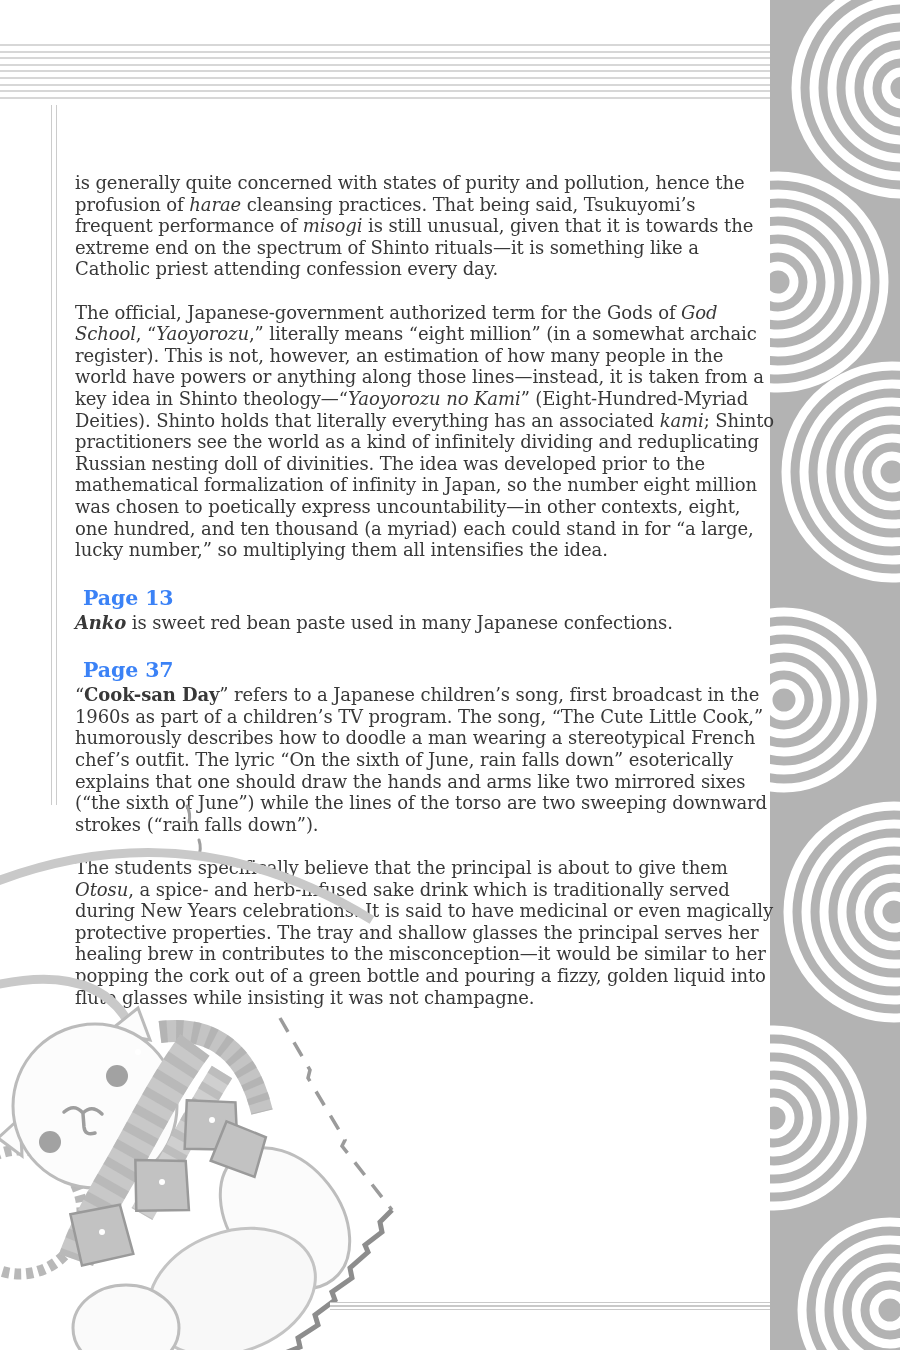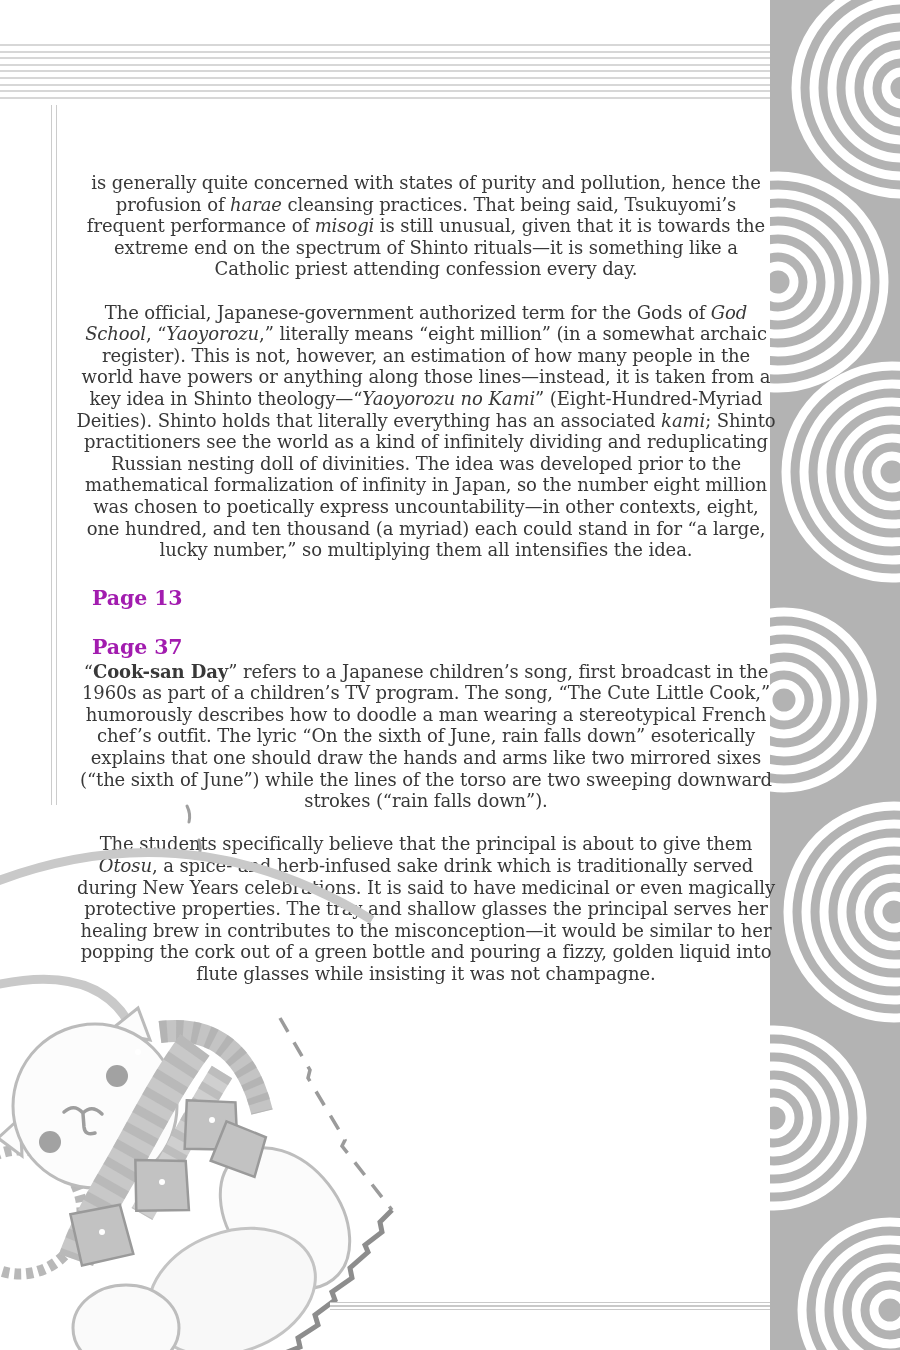--- a/index.html
+++ b/index.html
@@ -43,25 +43,25 @@
   
   .content {
     position: absolute;
     left: 75px; top: 172px;
     width: 702px;
     color: #383838;
     font-size: 18px;
     line-height: 21.6px;
     letter-spacing: -0.1px;
   }
-  .content p { margin: 0 0 21.6px 0; text-align: center; }
+  .content p { margin: 0 0 21.6px 0; }
   .content h2 {
     font-size: 20.5px;
-    color: #a21caf;
-    margin: 25px 0 2px 17px;
+    color: #3b82f6;
+    margin: 25px 0 2px 8px;
     line-height: 24px;
   }
   .content h2:first-child { margin-top: 0; }
   .mascot-art {
     position: absolute;
     left: -10px; top: 820px;
     width: 450px; height: 530px;
   }
   .doodle-dashes {
     position: absolute;
@@ -136,20 +136,21 @@
           <circle cx="120" cy="1310" r="88"></circle>
         </g>
       </g>
     </svg>
   </div>
 
   <div class="content">
     <p><span>is generally quite concerned with states of purity and pollution, hence the profusion of </span><span style="font-style: italic;">harae</span><span> cleansing practices. That being said, Tsukuyomi’s frequent performance of </span><span style="font-style: italic;">misogi</span><span> is still unusual, given that it is towards the extreme end on the spectrum of Shinto rituals—it is something like a Catholic priest attending confession every day.</span></p>
     <p><span>The official, Japanese-government authorized term for the Gods of </span><span style="font-style: italic;">God School</span><span>, “</span><span style="font-style: italic;">Yaoyorozu</span><span>,” literally means “eight million” (in a somewhat archaic register). This is not, however, an estimation of how many people in the world have powers or anything along those lines—instead, it is taken from a key idea in Shinto theology—“</span><span style="font-style: italic;">Yaoyorozu no Kami</span><span>” (Eight-Hundred-Myriad Deities). Shinto holds that literally everything has an associated </span><span style="font-style: italic;">kami</span><span>; Shinto practitioners see the world as a kind of infinitely dividing and reduplicating Russian nesting doll of divinities. The idea was developed prior to the mathematical formalization of infinity in Japan, so the number eight million was chosen to poetically express uncountability—in other contexts, eight, one hundred, and ten thousand (a myriad) each could stand in for “a large, lucky number,” so multiplying them all intensifies the idea.</span></p>
     <h2>Page 13</h2>
+    <p><span style="font-style: italic; font-weight: bold;">Anko</span><span> is sweet red bean paste used in many Japanese confections.</span></p>
     <h2>Page 37</h2>
     <p><span>“</span><span style="font-weight: bold;">Cook-san Day</span><span>” refers to a Japanese children’s song, first broadcast in the 1960s as part of a children’s TV program. The song, “The Cute Little Cook,” humorously describes how to doodle a man wearing a stereotypical French chef’s outfit. The lyric “On the sixth of June, rain falls down” esoterically explains that one should draw the hands and arms like two mirrored sixes (“the sixth of June”) while the lines of the torso are two sweeping downward strokes (“rain falls down”).</span></p>
     <p><span>The students specifically believe that the principal is about to give them </span><span style="font-style: italic;">Otosu</span><span>, a spice- and herb-infused sake drink which is traditionally served during New Years celebrations. It is said to have medicinal or even magically protective properties. The tray and shallow glasses the principal serves her healing brew in contributes to the misconception—it would be similar to her popping the cork out of a green bottle and pouring a fizzy, golden liquid into flute glasses while insisting it was not champagne.</span></p>
   </div>
 
   <svg class="doodle-dashes" viewBox="0 0 40 70">
     <g fill="none" stroke="#9f9f9f" stroke-width="3" stroke-linecap="round">
       <path d="M 12 6 q 4 8 2 16"></path>
       <path d="M 24 40 q 3 9 -1 18"></path>
     </g>

